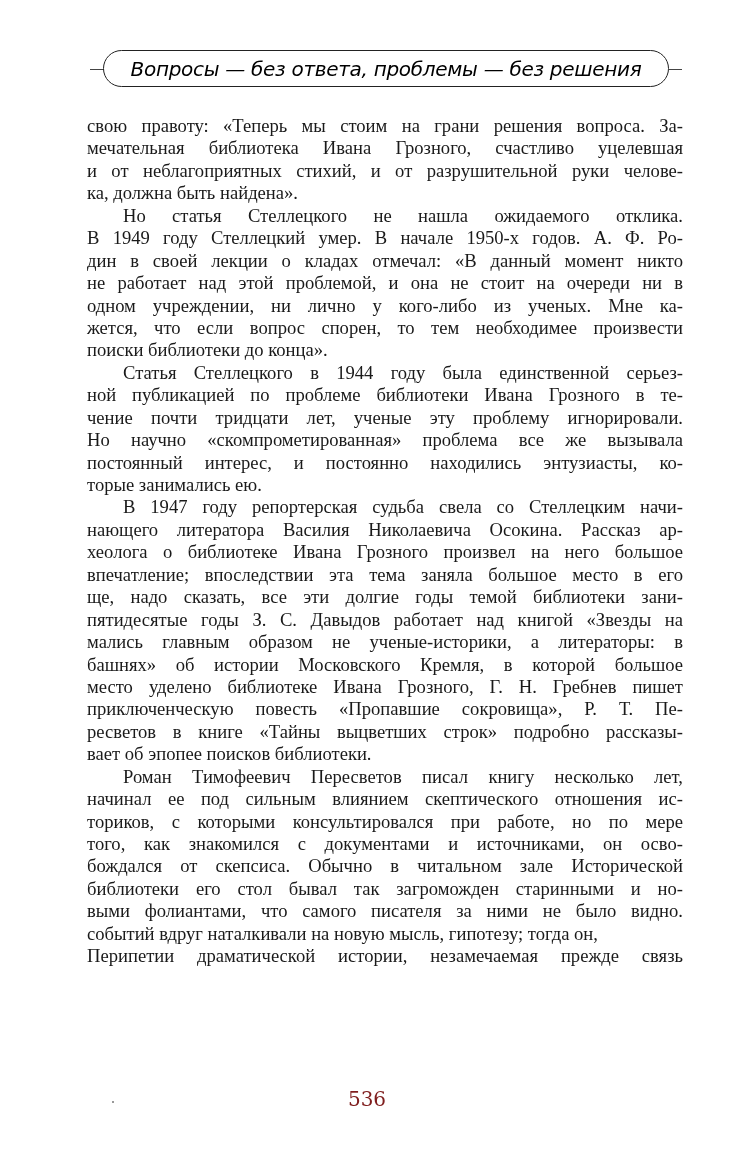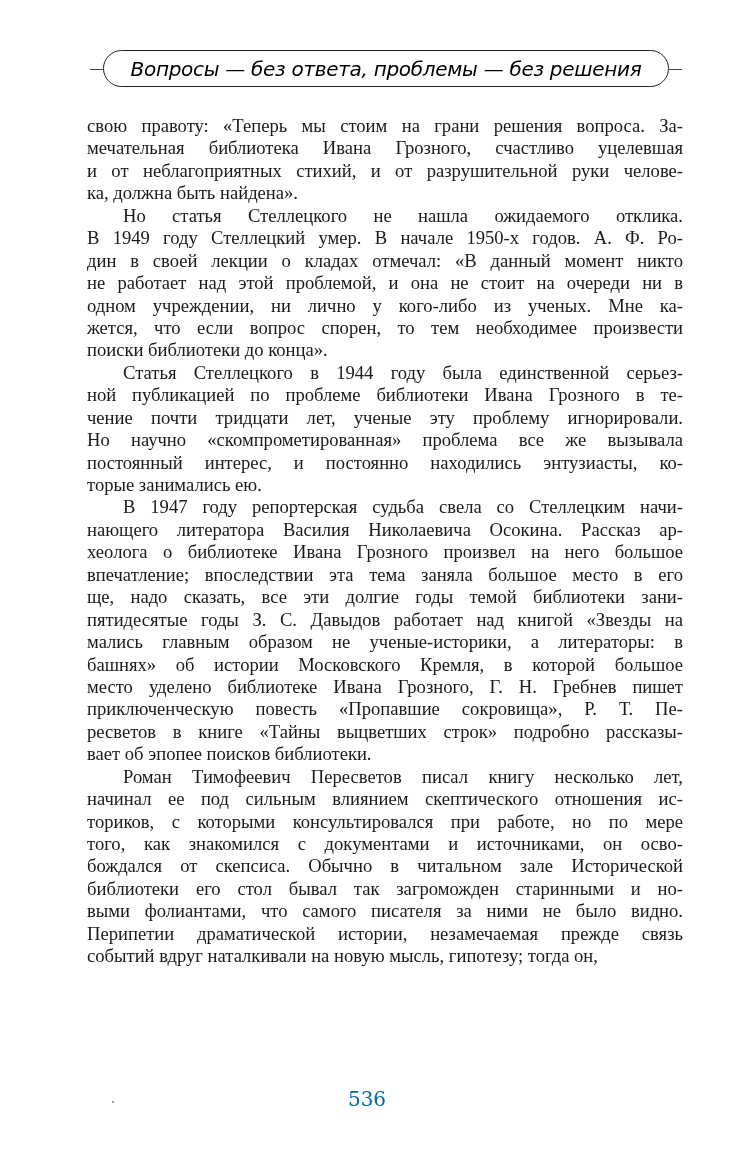--- a/index.html
+++ b/index.html
@@ -81,21 +81,21 @@
     padding-left: 36px;
   }
   .page-number {
     position: absolute;
     left: 0;
     width: 734px;
     top: 1087px;
     text-align: center;
     font-family: "DejaVu Serif", "Liberation Serif", serif;
     font-size: 20px;
-    color: #0369a1;
+    color: #7f1d1d;
   }
   .speck {
     position: absolute;
     left: 112px;
     top: 1101px;
     width: 2px;
     height: 2px;
     background: #777;
     border-radius: 1px;
   }
@@ -150,19 +150,19 @@
       <div class="line last"><span style="white-space: nowrap;">вает об эпопее поисков библиотеки.</span></div>
     </div>
     <div>
       <div class="line indent"><span style="white-space: nowrap;">Роман Тимофеевич Пересветов писал книгу несколько лет,</span></div>
       <div class="line"><span style="white-space: nowrap;">начинал ее под сильным влиянием скептического отношения ис-</span></div>
       <div class="line"><span style="white-space: nowrap;">ториков, с которыми консультировался при работе, но по мере</span></div>
       <div class="line"><span style="white-space: nowrap;">того, как знакомился с документами и источниками, он осво-</span></div>
       <div class="line"><span style="white-space: nowrap;">бождался от скепсиса. Обычно в читальном зале Исторической</span></div>
       <div class="line"><span style="white-space: nowrap;">библиотеки его стол бывал так загроможден старинными и но-</span></div>
       <div class="line"><span style="white-space: nowrap;">выми фолиантами, что самого писателя за ними не было видно.</span></div>
+      <div class="line last"><span style="white-space: nowrap;">событий вдруг наталкивали на новую мысль, гипотезу; тогда он,</span></div>
       <div class="line"><span style="white-space: nowrap;">Перипетии драматической истории, незамечаемая прежде связь</span></div>
-      <div class="line last"><span style="white-space: nowrap;">событий вдруг наталкивали на новую мысль, гипотезу; тогда он,</span></div>
     </div>
   </div>
 
 <div class="speck"></div>
 <div class="page-number">536</div>
 
 </body></html>

